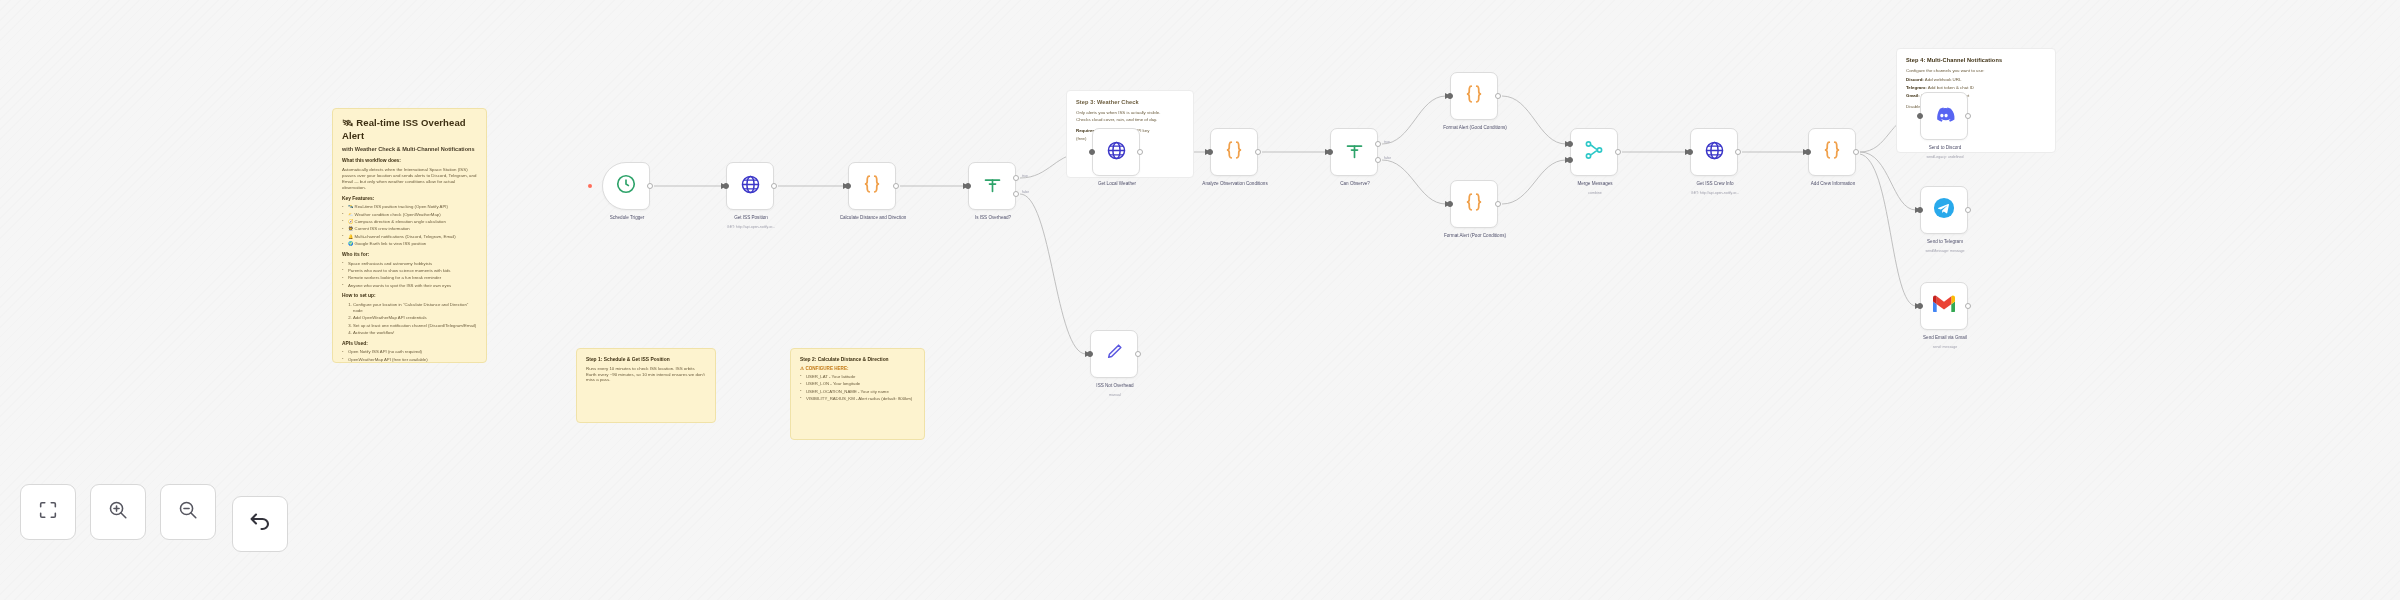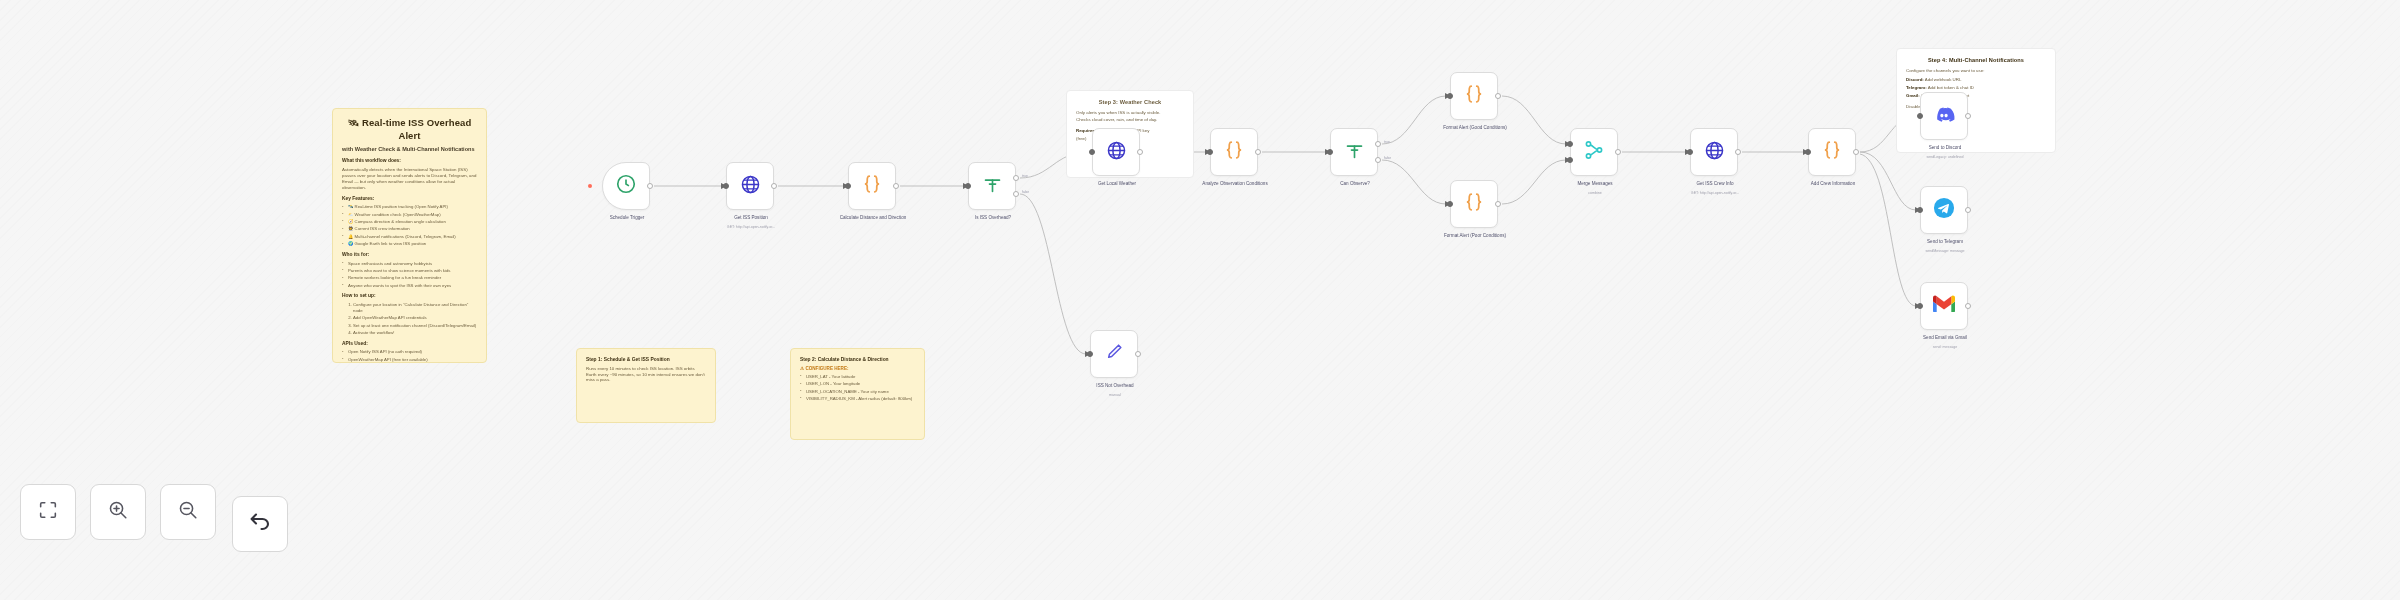--- a/index.html
+++ b/index.html
@@ -20,21 +20,21 @@
   .note {
     position:absolute;
     background:#fdf3cf;
     border:1px solid #f0e2a8;
     border-radius:4px;
     padding:8px 9px;
     color:#4a3f2a;
     line-height:1.35;
     overflow:hidden;
   }
-  .note h1 { font-size:9.5px; color:#3d2f12; margin-bottom:3px; letter-spacing:.1px;text-align:center; }
+  .note h1 { font-size:9.5px; color:#3d2f12; margin-bottom:3px; letter-spacing:.1px; }
   .note h2 { font-size:5.6px; font-weight:bold; color:#4a3f2a; margin-bottom:5px; }
   .note h3 { font-size:4.9px; font-weight:bold; color:#3d2f12; margin:5px 0 2px; }
   .note p  { font-size:4.4px; color:#6b5c3d; margin-bottom:2px; }
   .note ul { list-style:none; margin:1px 0 3px 0; }
   .note li { font-size:4.3px; color:#6b5c3d; margin-bottom:1.6px; padding-left:6px; position:relative; }
   .note li::before { content:"•"; position:absolute; left:0; top:-0.5px; color:#8a7a55; }
   .note ol { margin:1px 0 3px 11px; }
   .note ol li { font-size:4.3px; padding-left:0; }
   .note ol li::before { content:none; }
   .note .warn { color:#c47a16; font-weight:bold; font-size:4.6px; }

